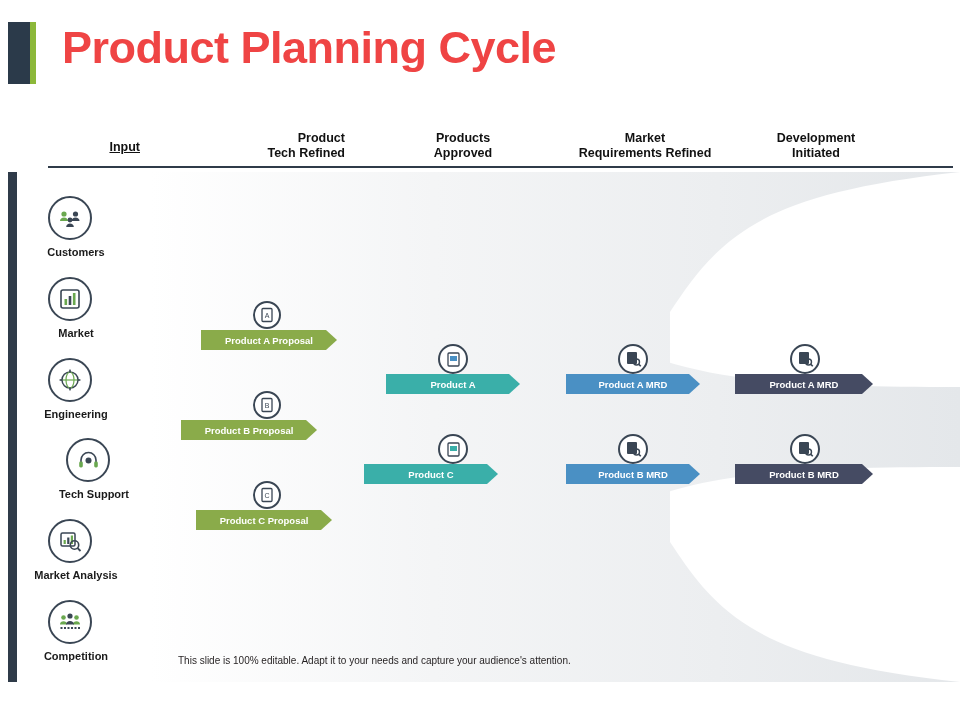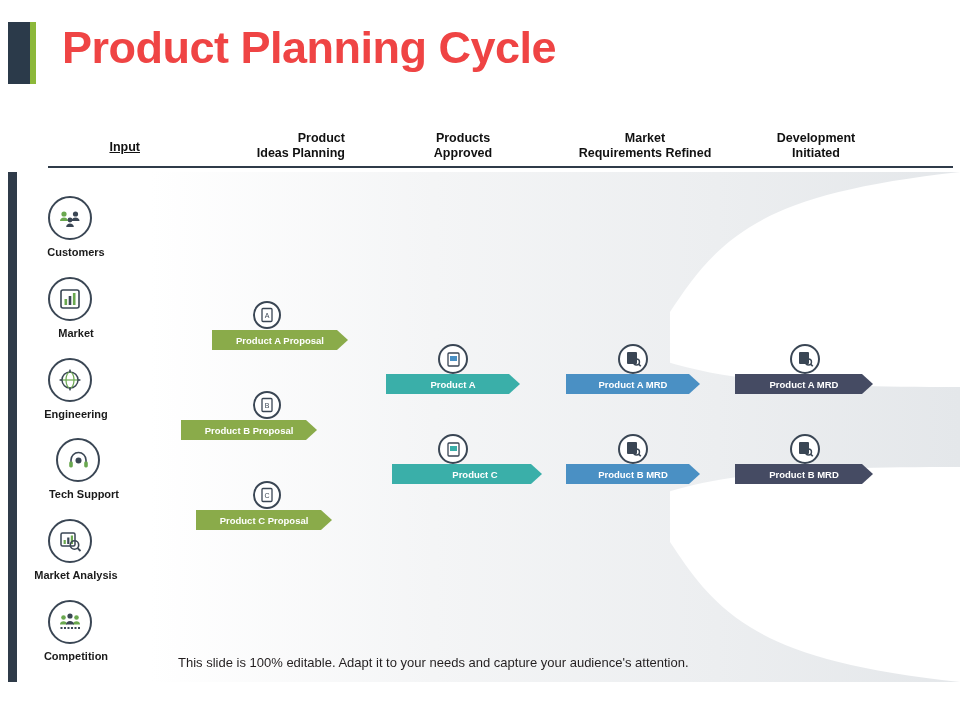--- a/index.html
+++ b/index.html
@@ -152,21 +152,21 @@
   .chev.green   { background: #8aab4a; }
   .chev.teal    { background: #3aafa9; }
   .chev.blue    { background: #4a90c4; }
   .chev.navy    { background: #454b63; }
 
   
   .footer-note {
     position: absolute;
     left: 178px;
     top: 655px;
-    font-size: 13px;
+    font-size: 10px;
     color: #231f20;
     white-space: nowrap;
   }
 </style>
 </head>
 <body>
 
 <div class="slide">
 
   <div class="title-accent"></div>
@@ -186,21 +186,21 @@
     <path d="M0,2 C120,2 300,70 430,150 C520,205 600,215 810,215 L810,295 C600,295 520,305 430,360 C300,440 120,508 0,508 Z" fill="url(#funnelGrad)"></path>
   </svg>
 
   <div class="left-bar"></div>
 
   <div class="col-head left-align" style="left:60px; top:140px; width:80px;">
     <span>Input</span>
   </div>
   <div class="col-head" style="left:205px; top:131px; width:140px;text-align:right;">
     <div>Product</div>
-    <div>Ideas Planning</div>
+    <div>Tech Refined</div>
   </div>
   <div class="col-head" style="left:393px; top:131px; width:140px;">
     <div>Products</div>
     <div>Approved</div>
   </div>
   <div class="col-head" style="left:555px; top:131px; width:180px;">
     <div>Market</div>
     <div>Requirements Refined</div>
   </div>
   <div class="col-head" style="left:746px; top:131px; width:140px;">
@@ -245,21 +245,21 @@
           <rect x="12.2" y="2.6" width="1.6" height="3"></rect>
           <rect x="12.2" y="20.4" width="1.6" height="3"></rect>
           <rect x="2.6" y="12.2" width="3" height="1.6"></rect>
           <rect x="20.4" y="12.2" width="3" height="1.6"></rect>
         </g>
       </svg>
     </div>
     <div class="input-label">Engineering</div>
   </div>
 
-  <div class="input-item" style="left:8px; top:438px;">
+  <div class="input-item" style="left:18px; top:438px;">
     <div class="input-icon">
       <svg width="25" height="25" viewBox="0 0 25 25">
         <path d="M5 15v-3a7.5 7.5 0 0 1 15 0v3" fill="none" stroke="#3a4654" stroke-width="1.6"></path>
         <rect x="3.2" y="13.5" width="3.6" height="6" rx="1.4" fill="#6aa84f"></rect>
         <rect x="18.2" y="13.5" width="3.6" height="6" rx="1.4" fill="#6aa84f"></rect>
         <circle cx="12.5" cy="12.5" r="3" fill="#3a4654"></circle>
       </svg>
     </div>
     <div class="input-label">Tech Support</div>
   </div>
@@ -299,21 +299,21 @@
     </div>
     <div class="input-label">Competition</div>
   </div>
 
   <div class="stage-icon" style="left:253px; top:301px;">
     <svg width="16" height="16" viewBox="0 0 16 16">
       <rect x="3" y="1.5" width="10" height="13" rx="1" fill="none" stroke="#3a4654" stroke-width="1.3"></rect>
       <text x="8" y="10.5" font-size="7" font-family="'Liberation Sans',sans-serif" fill="#3a4654" text-anchor="middle">A</text>
     </svg>
   </div>
-  <div class="chev green" style="left:212px; top:330px; width:136px;">
+  <div class="chev green" style="left:201px; top:330px; width:136px;">
     <span>Product A Proposal</span>
   </div>
 
   <div class="stage-icon" style="left:253px; top:391px;">
     <svg width="16" height="16" viewBox="0 0 16 16">
       <rect x="3" y="1.5" width="10" height="13" rx="1" fill="none" stroke="#3a4654" stroke-width="1.3"></rect>
       <text x="8" y="10.5" font-size="7" font-family="'Liberation Sans',sans-serif" fill="#3a4654" text-anchor="middle">B</text>
     </svg>
   </div>
   <div class="chev green" style="left:181px; top:420px; width:136px;">
@@ -339,21 +339,21 @@
   <div class="chev teal" style="left:386px; top:374px; width:134px;">
     <span>Product A</span>
   </div>
 
   <div class="stage-icon big" style="left:438px; top:434px;">
     <svg width="17" height="17" viewBox="0 0 17 17">
       <rect x="3" y="2" width="11" height="13" rx="1" fill="none" stroke="#3a4654" stroke-width="1.3"></rect>
       <rect x="5" y="5" width="7" height="5" fill="#3aafa9"></rect>
     </svg>
   </div>
-  <div class="chev teal" style="left:392px; top:464px; width:134px;padding-left:16px;">
+  <div class="chev teal" style="left:364px; top:464px; width:134px;">
     <span>Product C</span>
   </div>
 
   <div class="stage-icon big" style="left:618px; top:344px;">
     <svg width="18" height="18" viewBox="0 0 18 18">
       <rect x="3" y="2" width="10" height="12" rx="1" fill="#3a4654"></rect>
       <circle cx="12.5" cy="12" r="3" fill="none" stroke="#3a4654" stroke-width="1.4"></circle>
       <line x1="14.6" y1="14.1" x2="16.8" y2="16.3" stroke="#3a4654" stroke-width="1.6"></line>
     </svg>
   </div>

